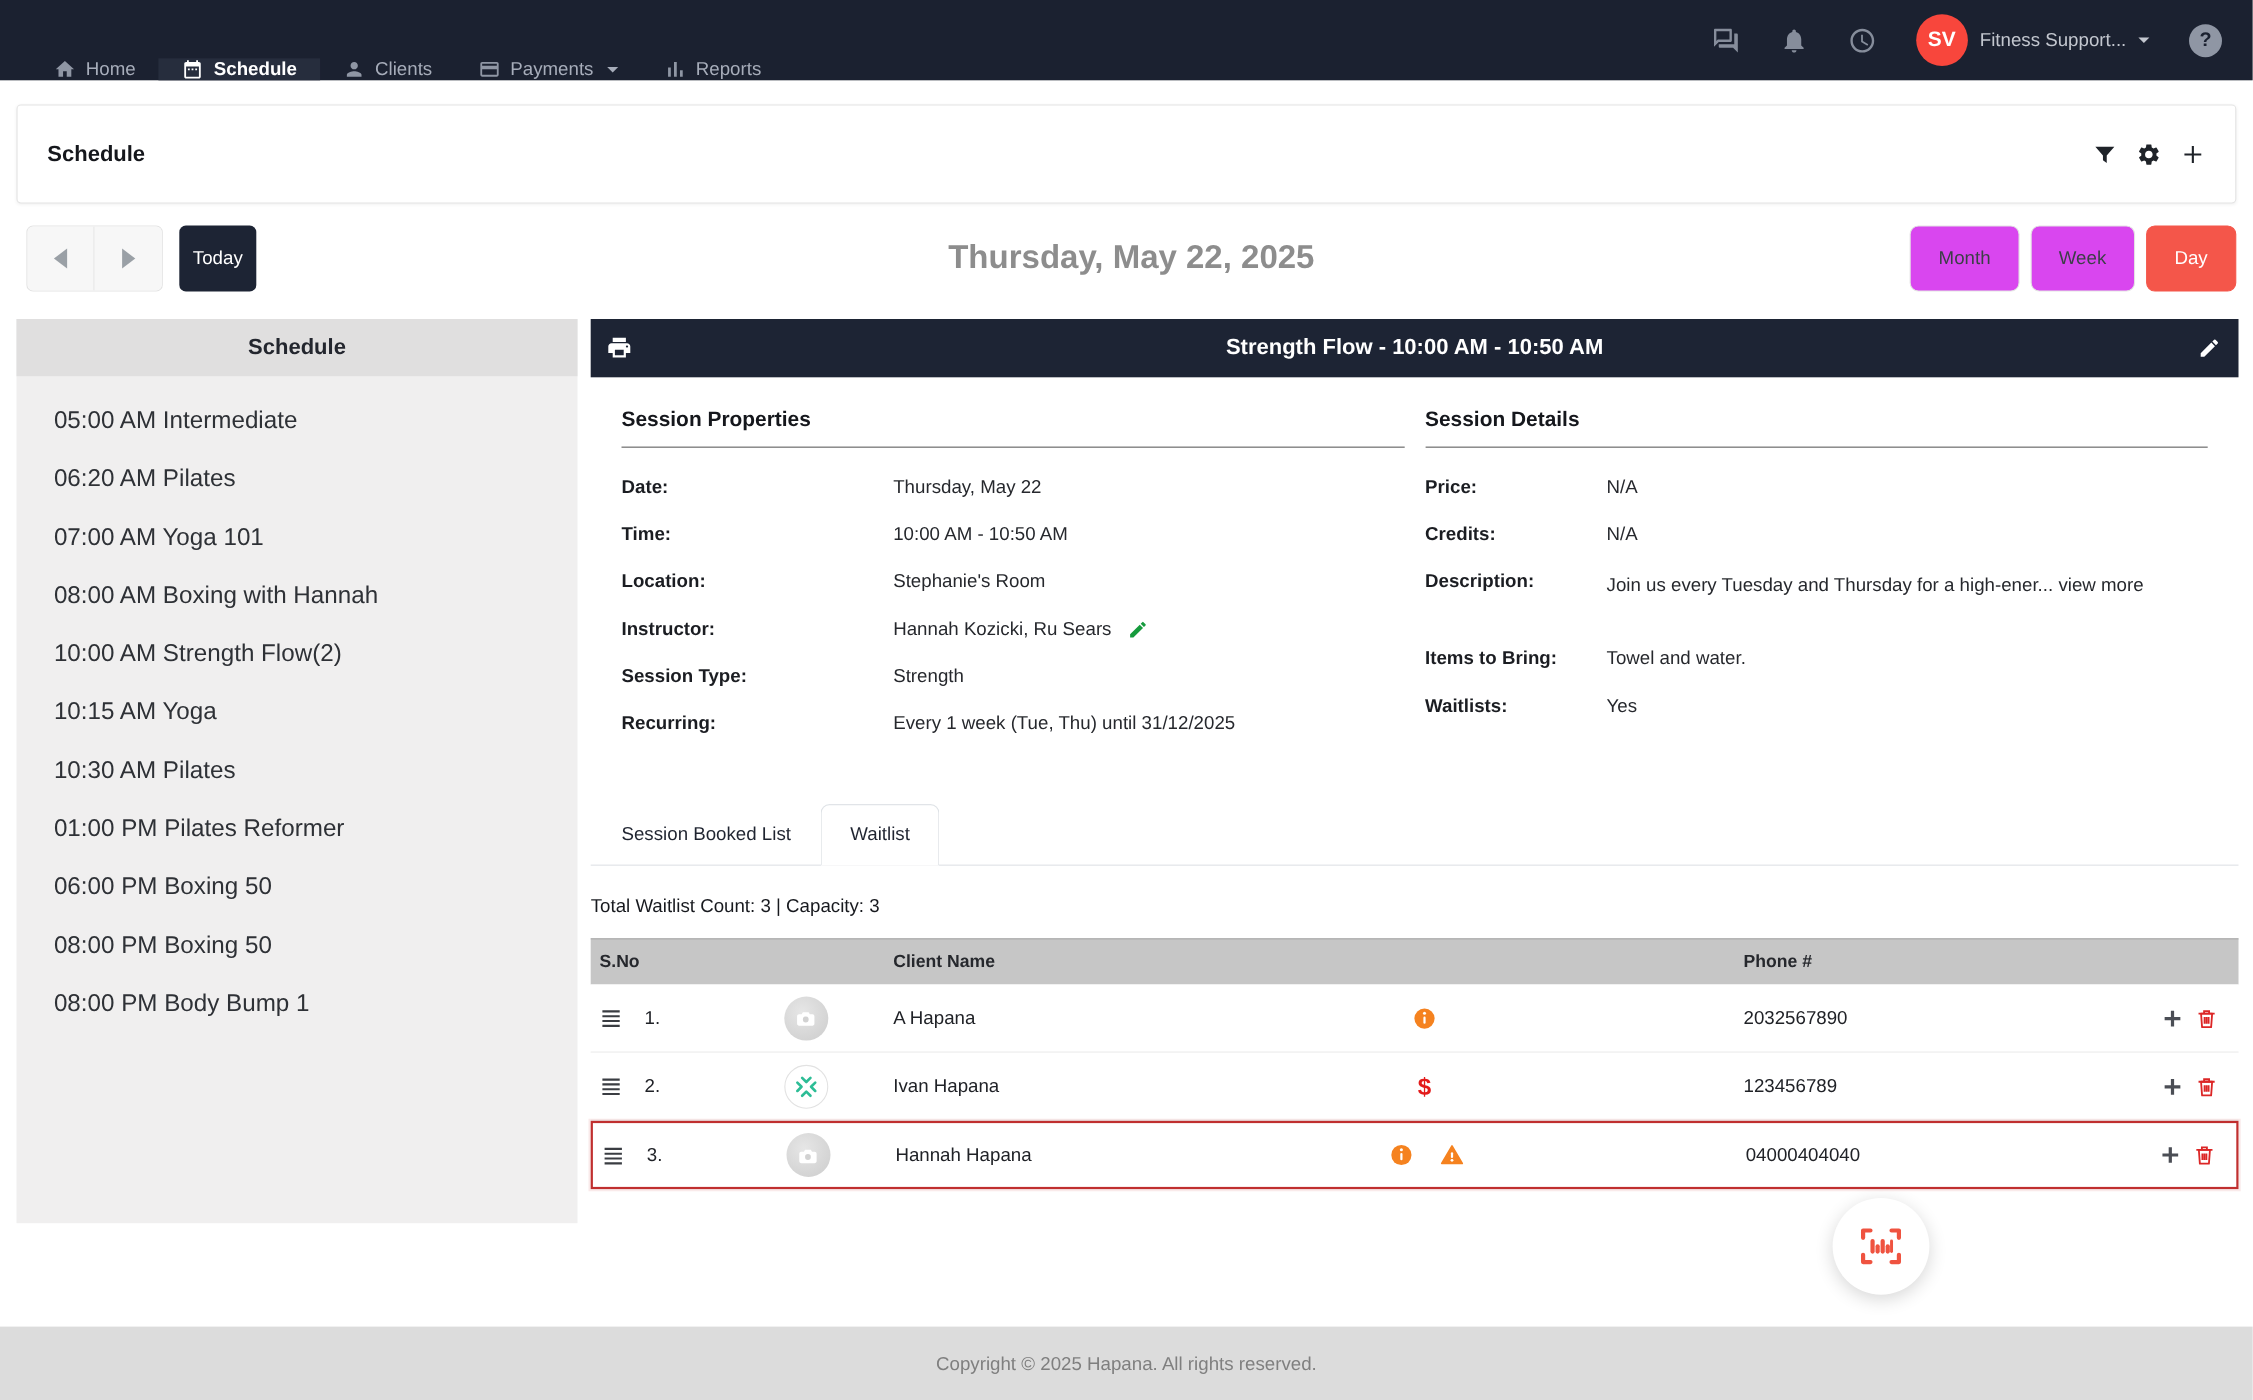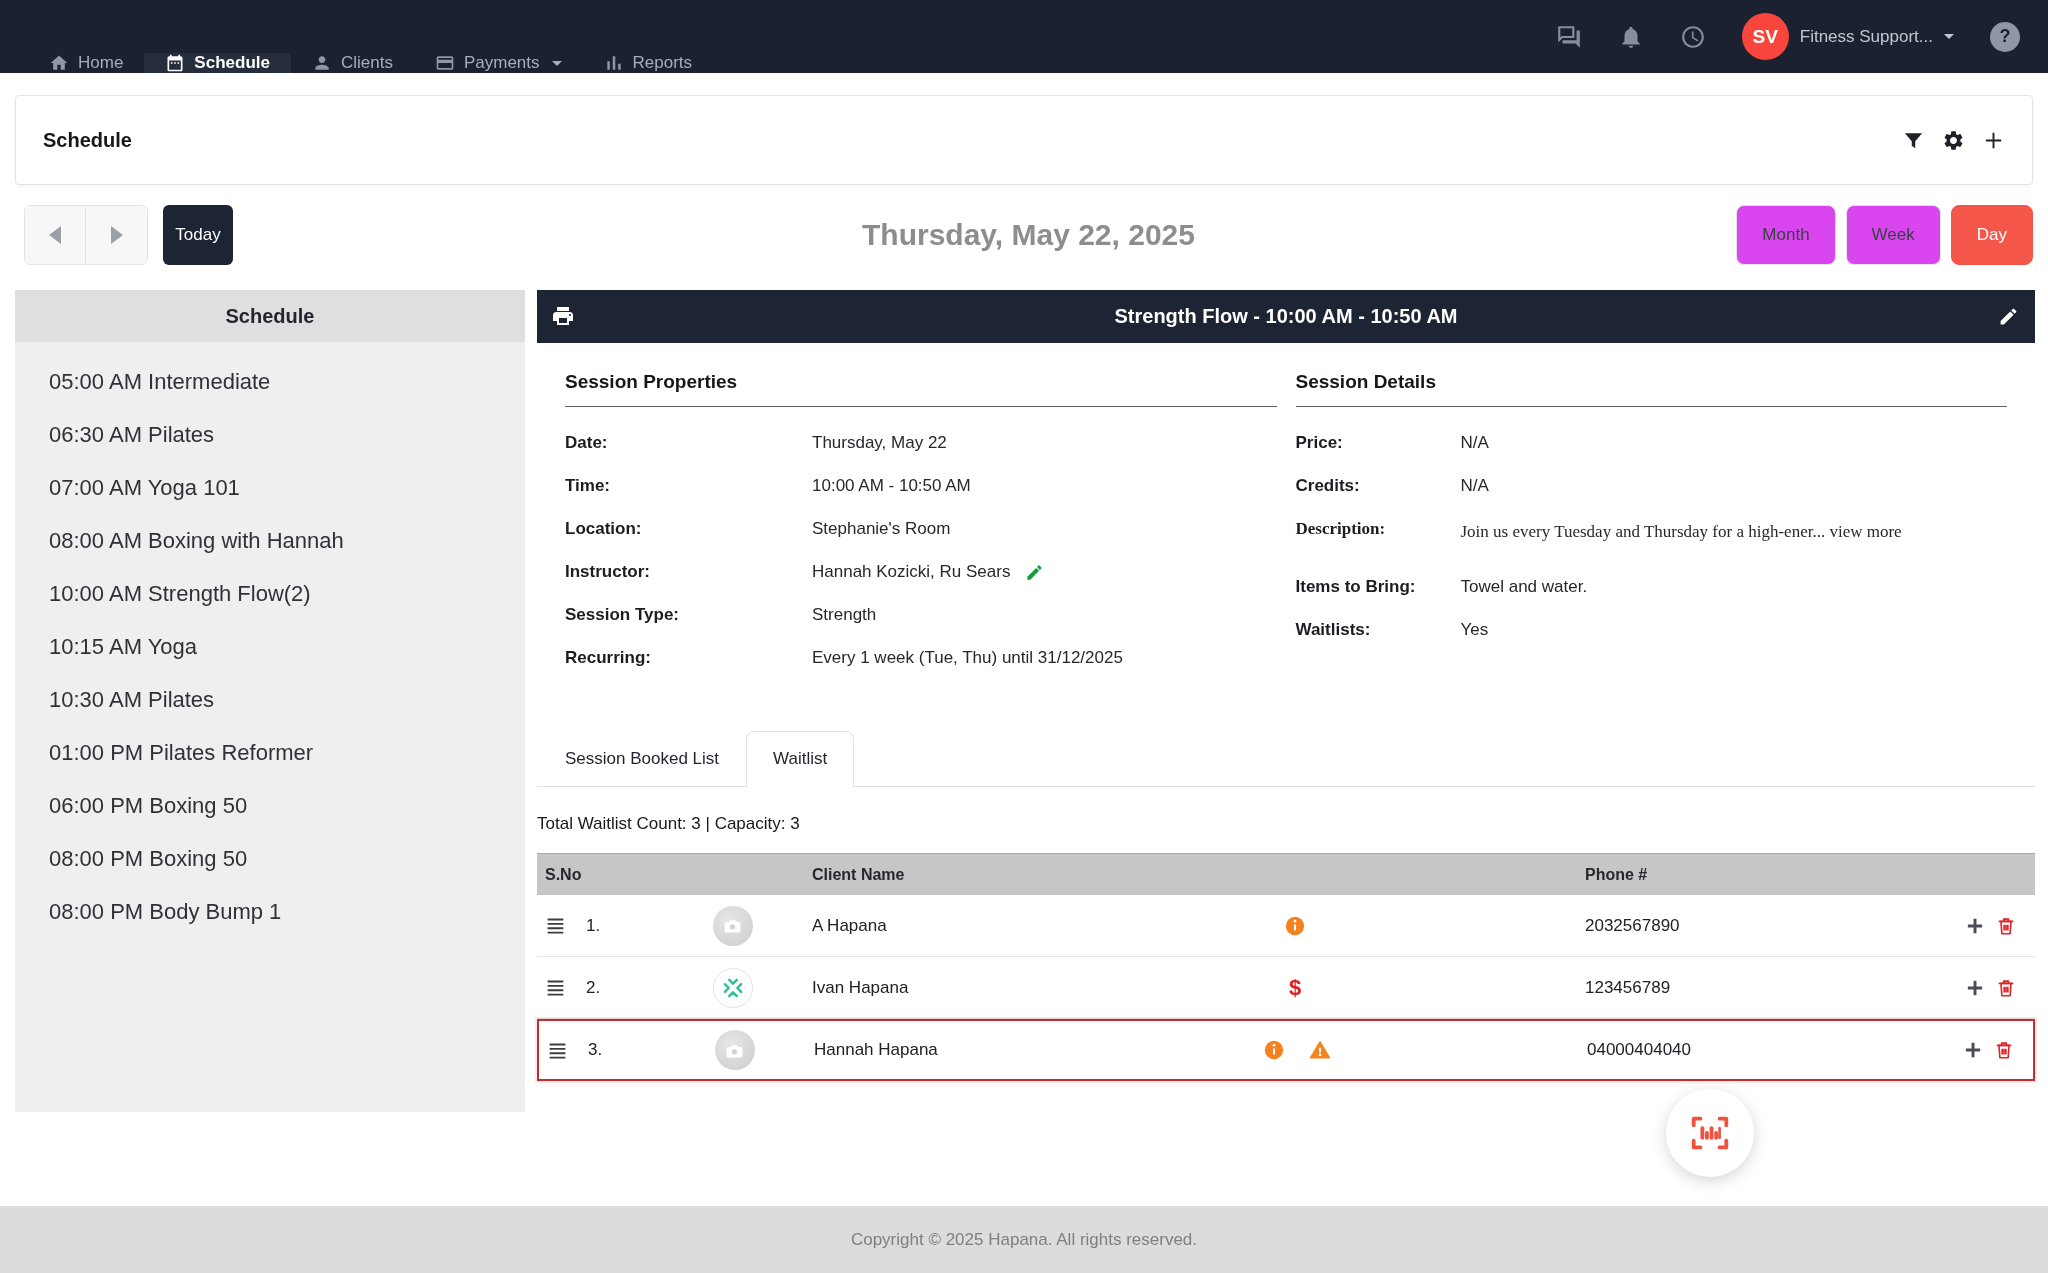--- a/index.html
+++ b/index.html
@@ -66,21 +66,21 @@
   .sections{display:flex;padding:28px 28px 0 28px;}
   .section{width:713px;}
   .section + .section{margin-left:19px;}
   .section-head{font-size:19px;font-weight:700;color:#15171c;padding-bottom:13px;border-bottom:1px solid #5f5f5f;margin-bottom:26px;}
   .prop-row{display:flex;margin-bottom:23px;font-size:17px;align-items:flex-start;}
   .props .prop-label{width:247px;font-weight:700;color:#1b1d22;flex:none;}
   .details .prop-label{width:165px;font-weight:700;color:#1b1d22;flex:none;}
   .prop-value{color:#26282d;}
   .prop-value.with-icon{display:flex;align-items:center;gap:15px;}
   .prop-value.with-icon svg{width:19px;height:19px;fill:#169b3d;cursor:pointer;}
-  .desc-row{margin-bottom:32px;font-family:Liberation Serif, serif;}
+  .desc-row{margin-bottom:44px;}
   .desc-text{width:505px;text-align:justify;line-height:1.55;color:#26282d;}
   .view-more{cursor:pointer;}
 
   
   .tabs{display:flex;margin-top:40px;border-bottom:1px solid #dee2e6;padding-left:1px;}
   .tab{padding:0 26px;height:56px;display:flex;align-items:center;font-size:17px;color:#1f2430;cursor:pointer;border:1px solid transparent;margin-bottom:-1px;}
   .tab.active{background:#fff;border-color:#dee2e6 #dee2e6 #fff #dee2e6;border-radius:8px 8px 0 0;}
 
   .waitlist-summary{margin:27px 0 19px;font-size:17px;color:#17191e;}
 
@@ -224,21 +224,21 @@
     <div class="view-btn">Month</div>
     <div class="view-btn">Week</div>
     <div class="view-btn active">Day</div>
   </div>
 </div>
 
 <div class="sidebar">
   <div class="sidebar-header">Schedule</div>
   <div class="sidebar-list">
       <div class="schedule-item">05:00 AM Intermediate</div>
-      <div class="schedule-item">06:30 AM Pilates</div>
+      <div class="schedule-item">06:20 AM Pilates</div>
       <div class="schedule-item">07:00 AM Yoga 101</div>
       <div class="schedule-item">08:00 AM Boxing with Hannah</div>
       <div class="schedule-item">10:00 AM Strength Flow(2)</div>
       <div class="schedule-item">10:15 AM Yoga</div>
       <div class="schedule-item">10:30 AM Pilates</div>
       <div class="schedule-item">01:00 PM Pilates Reformer</div>
       <div class="schedule-item">06:00 PM Boxing 50</div>
       <div class="schedule-item">08:00 PM Boxing 50</div>
       <div class="schedule-item">08:00 PM Body Bump 1</div>
     </div>

